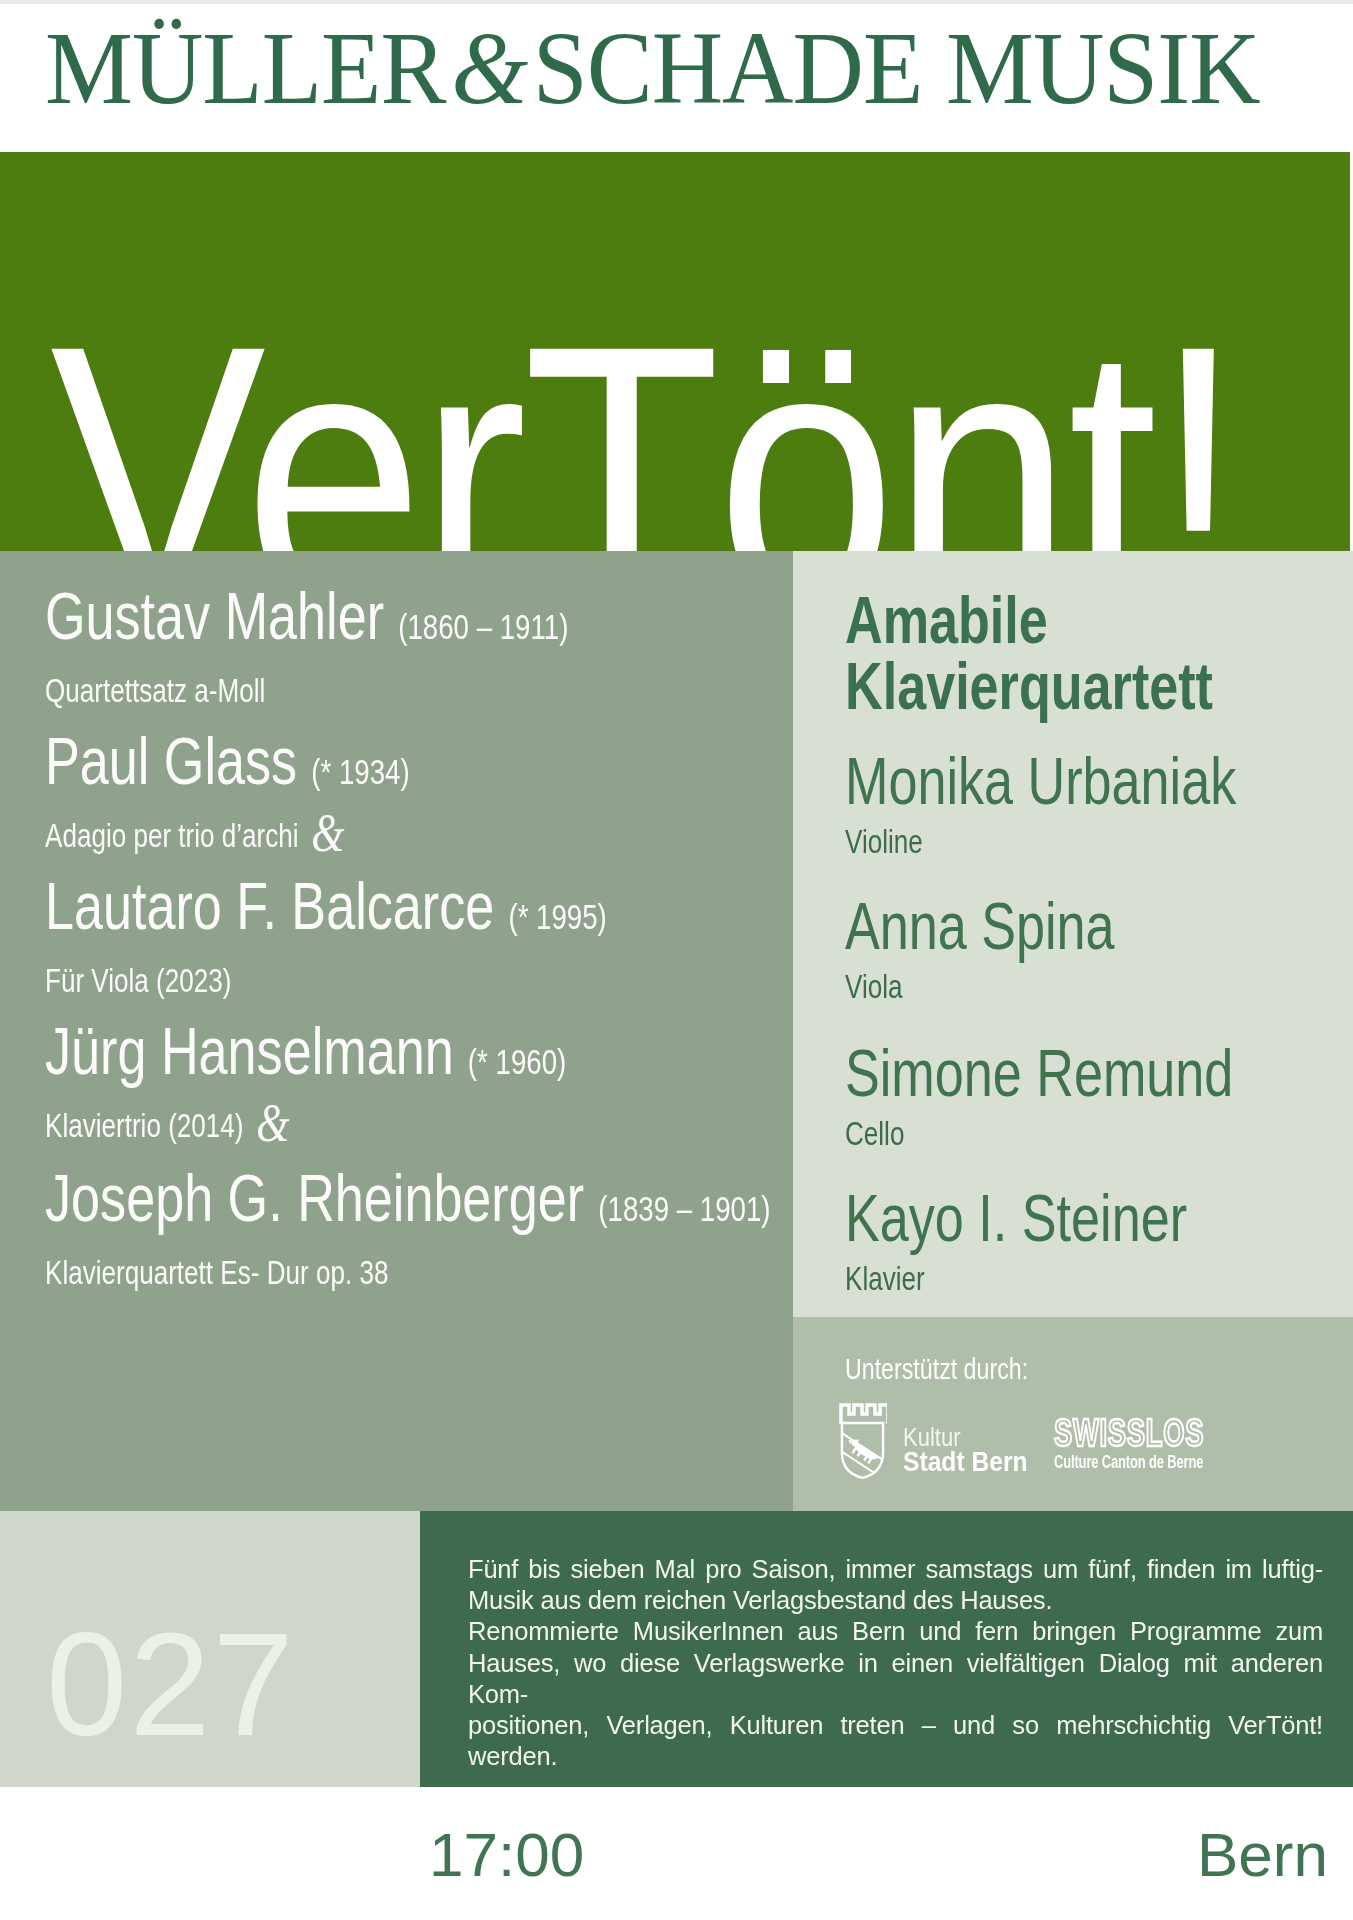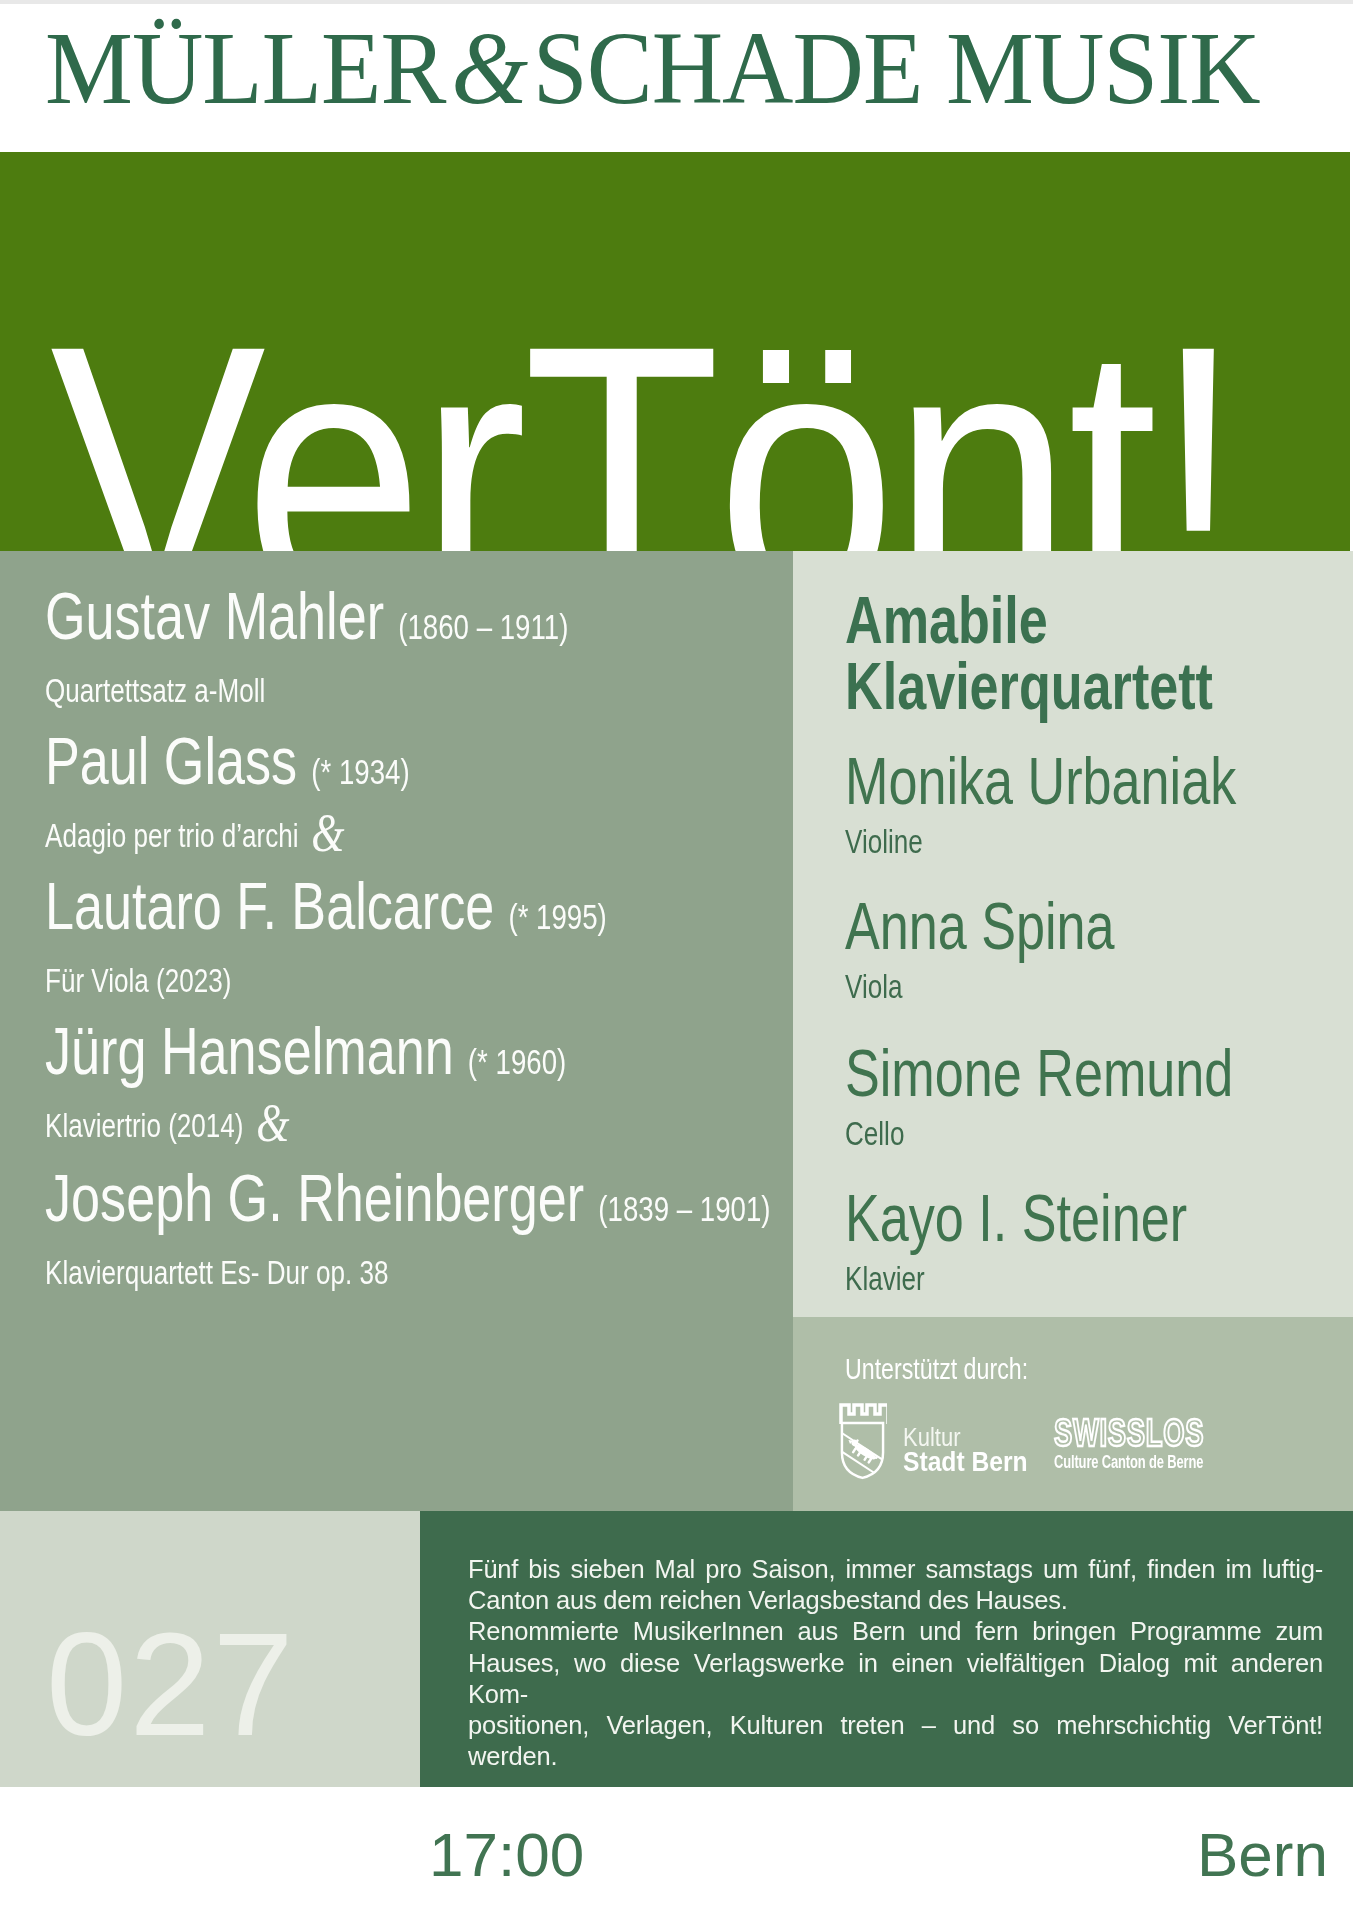--- a/index.html
+++ b/index.html
@@ -192,21 +192,21 @@
 
   <div class="swisslos">SWISSLOS</div>
   <div class="swisslos-sub">Culture Canton de Berne</div>
 
   <div class="num-panel"></div>
   <div class="edition-num">027</div>
 
   <div class="dark-box"></div>
   <div class="about">
     <div class="ln">Fünf bis sieben Mal pro Saison, immer samstags um fünf, finden im luftig-</div>
-    <div class="ln end">Canton aus dem reichen Verlagsbestand des Hauses.</div>
+    <div class="ln end">Musik aus dem reichen Verlagsbestand des Hauses.</div>
     <div class="ln">Renommierte MusikerInnen aus Bern und fern bringen Programme zum</div>
     <div class="ln">Hauses, wo diese Verlagswerke in einen vielfältigen Dialog mit anderen Kom-</div>
     <div class="ln end">positionen, Verlagen, Kulturen treten – und so mehrschichtig VerTönt! werden.</div>
   </div>
 
   <div class="footer-item f-time">17:00</div>
   <div class="footer-item f-city">Bern</div>
 
 </div>
 

